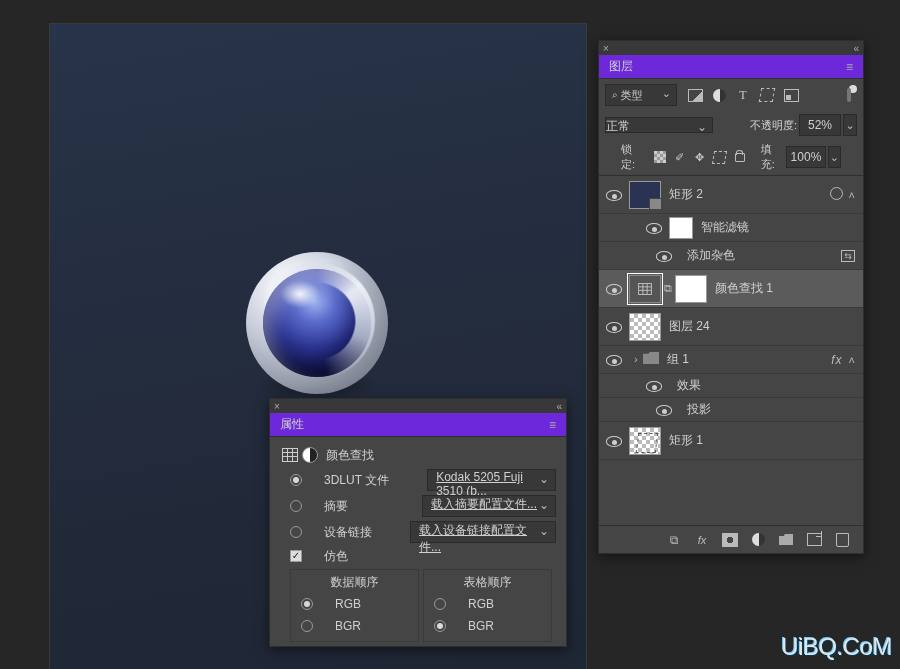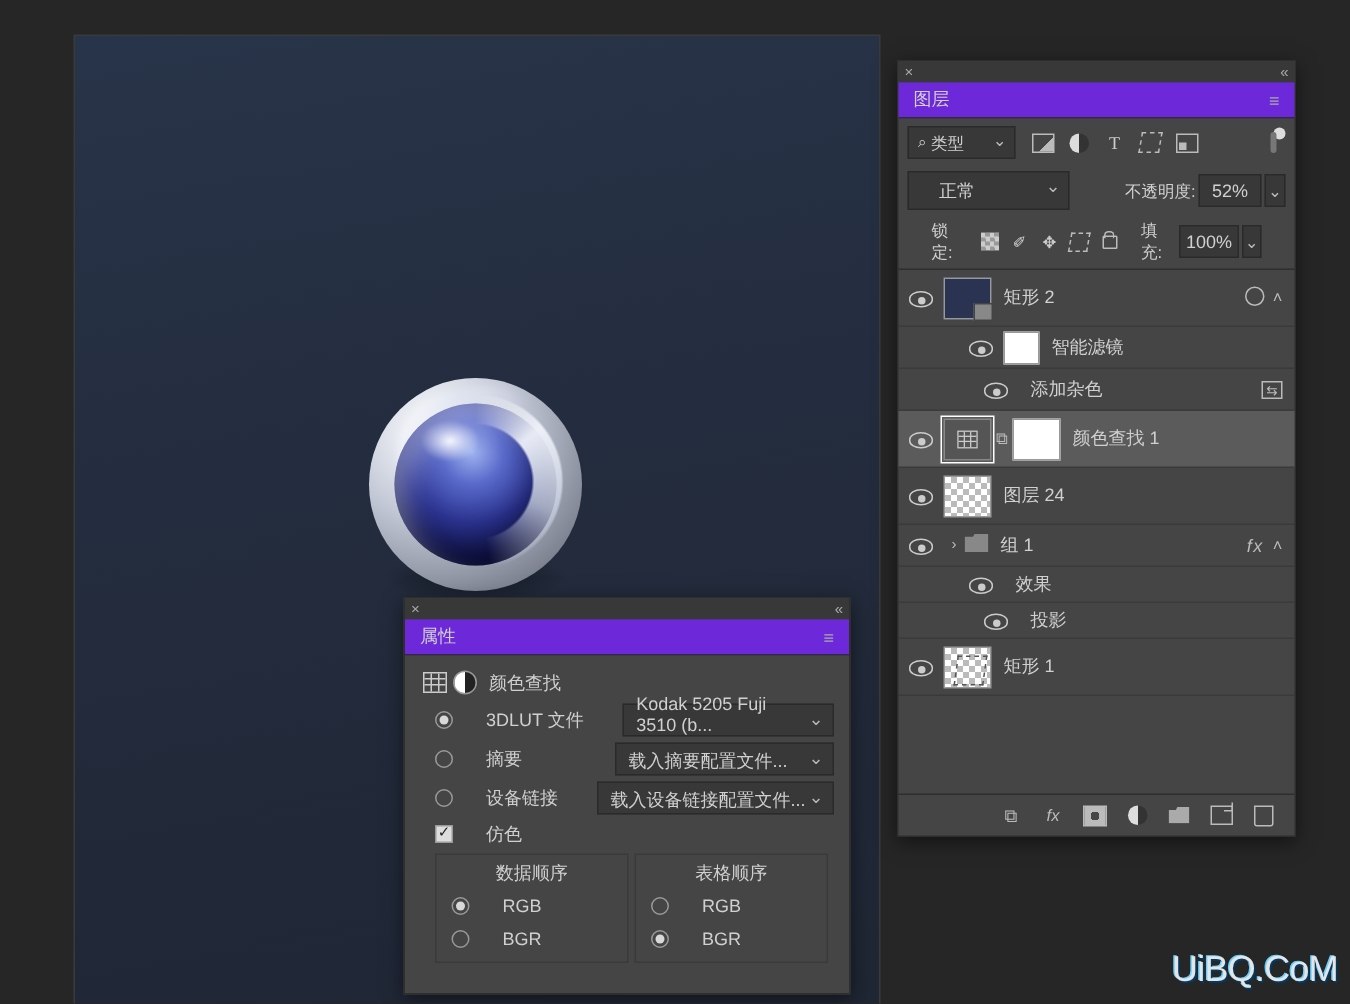--- a/index.html
+++ b/index.html
@@ -99,21 +99,21 @@
   padding: 0 10px;
   border-bottom: 1px solid #2e2e2e;
 }
 .panel-title .menu-icon { margin-left: auto; color: #aaa; }
 
 
 .props-panel {
   left: 269px; top: 398px;
   width: 298px;
 }
-.props-body { padding: 6px 10px 20px; }
+.props-body { padding: 6px 10px 4px; }
 .props-row {
   display: flex; align-items: center;
   height: 24px;
 }
 .icon-box {
   width: 20px; height: 18px;
   display: inline-flex; align-items: center; justify-content: center;
   font-size: 12px;
 }
 .icon-grid::before {
@@ -150,24 +150,25 @@
   display: inline-flex; align-items: center; justify-content: center;
   margin: 0 6px 0 10px;
   color: #222; font-size: 10px; line-height: 10px;
 }
 .cb.checked::after { content: "✓"; }
 .dd {
   flex: 1;
   height: 22px;
   background: #383838;
   border: 1px solid #2a2a2a;
-  display: flex; align-items: flex-end;
+  display: flex; align-items: flex-start;
   padding: 0 18px 0 8px;
   position: relative;
-  margin-left: 10px;
+  margin-left: 22px;
+  text-decoration: underline;
 }
 .dd::after {
   content: "⌄";
   position: absolute; right: 6px; top: 2px;
   color: #bbb; font-size: 12px;
 }
 .order-cols {
   display: flex;
 }
 .order-col {
@@ -219,25 +220,25 @@
 .fi-toggle { width: 10px; }
 .fi-toggle::before { content:""; width:4px; height:14px; border-radius:2px; background:#777; display:block; position:relative; }
 .fi-toggle::after { content:""; width:8px; height:8px; border-radius:50%; background:#ddd; display:block; margin-top:-13px; margin-left:-2px; }
 
 .lp-blend {
   display: flex; align-items: center;
   padding: 3px 6px;
   gap: 6px;
 }
 .blend-dd {
-  width: 108px; height: 26px;
+  width: 108px; height: 16px;
   background: #383838;
   border: 1px solid #2a2a2a;
-  display: flex; align-items: center;
-  padding: 0 16px 0 20px; position: relative;
+  display: flex; align-items: flex-start;
+  padding: 0 16px 0 0; position: relative;
 }
 .blend-dd::after { content:"⌄"; position:absolute; right:5px; top:2px; color:#bbb; }
 .opacity-grp { display: flex; align-items: center; gap: 2px; }
 .opa-label { font-size: 11px; }
 .opa-val {
   width: 42px; height: 22px;
   background: #383838;
   border: 1px solid #2a2a2a;
   display:flex; align-items:center; justify-content:center;
 }

